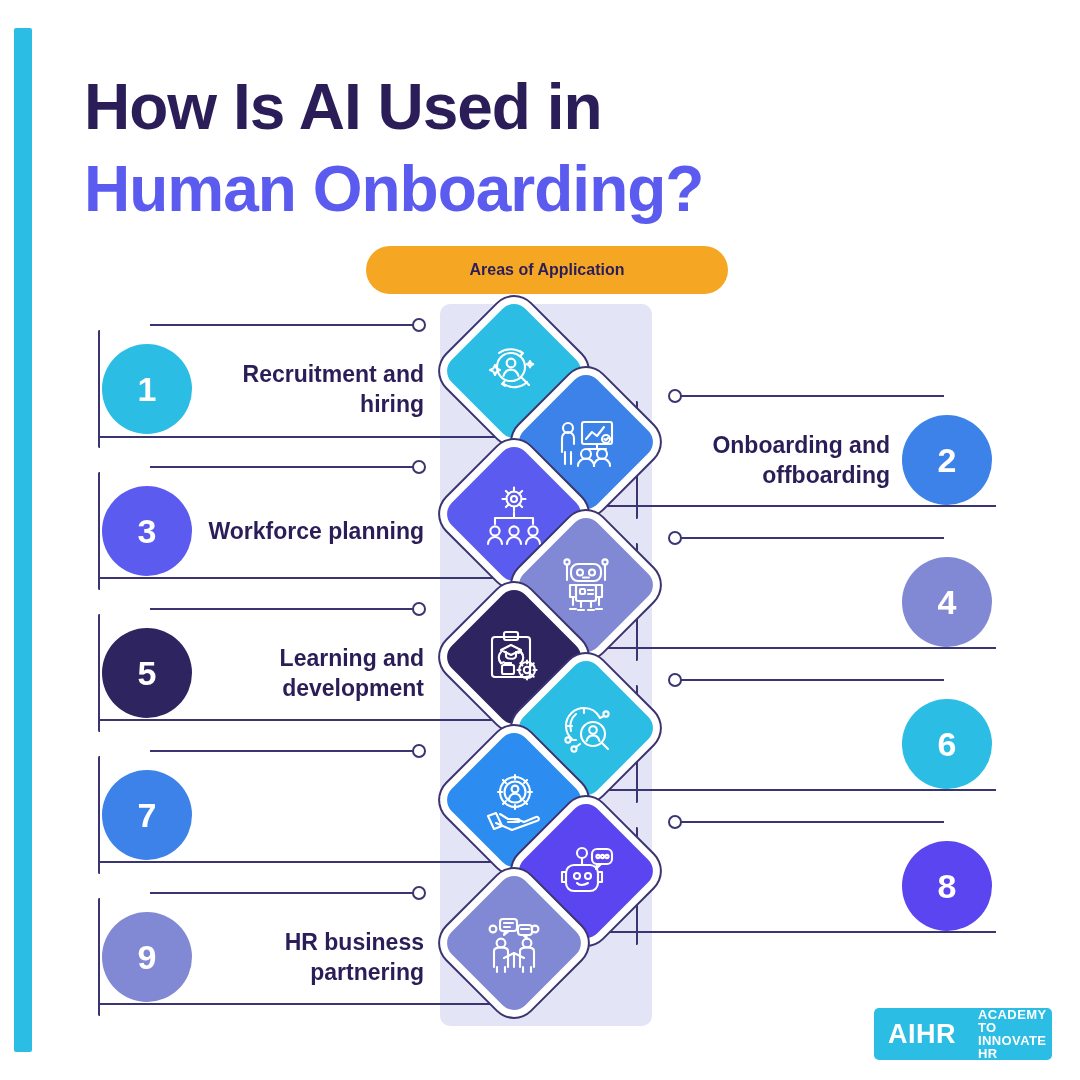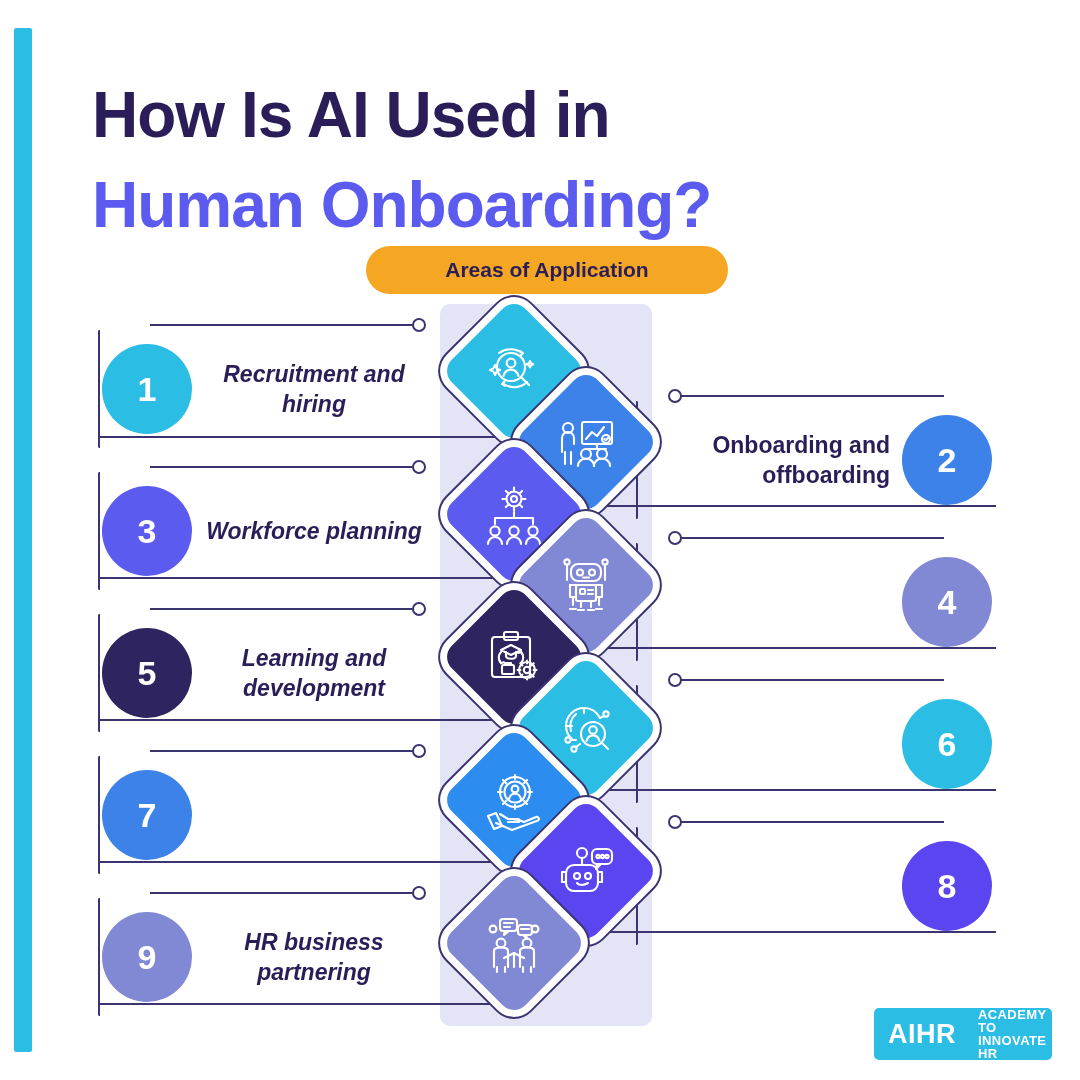--- a/index.html
+++ b/index.html
@@ -15,32 +15,32 @@
   
   .accent-bar{
     position:absolute;left:14px;top:28px;width:18px;height:1024px;
     background:#2BBDE4;border-radius:2px;
   }
 
   
   .title-wrap{position:absolute;left:76px;top:62px;width:760px;}
   .title-line{
     font-size:64px;line-height:74px;font-weight:bold;
-    letter-spacing:-1px;margin:16px;
+    letter-spacing:-1px;margin:8px;
     font-family:"Liberation Sans", sans-serif;
   }
   .title-line1{color:#2B1E58;}
   .title-line2{color:#5B5BEF;}
 
   
   .badge{
     position:absolute;left:366px;top:246px;width:362px;height:48px;
     background:#F5A623;border-radius:24px;
     display:flex;align-items:center;justify-content:center;
-    color:#2B1E58;font-size:21px;font-weight:bold;
+    color:#2B1E58;font-size:16px;font-weight:bold;
   }
 
   
   .center-panel{
     position:absolute;left:440px;top:304px;width:212px;height:722px;
     background:#E4E4F7;border-radius:10px;
   }
 
   
   .row{position:absolute;height:118px;}
@@ -59,21 +59,21 @@
     display:flex;align-items:center;justify-content:center;
     color:#ffffff;font-size:34px;font-weight:bold;
   }
   .row.left  .num-circle{left:4px;}
   .row.right .num-circle{right:4px;}
 
   .row-label{
     position:absolute;top:50%;transform:translateY(-50%);
     color:#2B1E58;font-size:23px;font-weight:bold;line-height:30px;
   }
-  .row.left  .row-label{left:106px;right:34px;text-align:center;font-style:italic;}
+  .row.left  .row-label{left:106px;right:34px;text-align:right;}
   .row.right .row-label{right:106px;left:24px;text-align:right;}
 
   
   .endpoint{
     position:absolute;width:14px;height:14px;border-radius:50%;
     border:2.2px solid #3A3470;background:#ffffff;box-sizing:border-box;
   }
 
   
   .wires{position:absolute;inset:0;width:1080px;height:1080px;pointer-events:none;}

